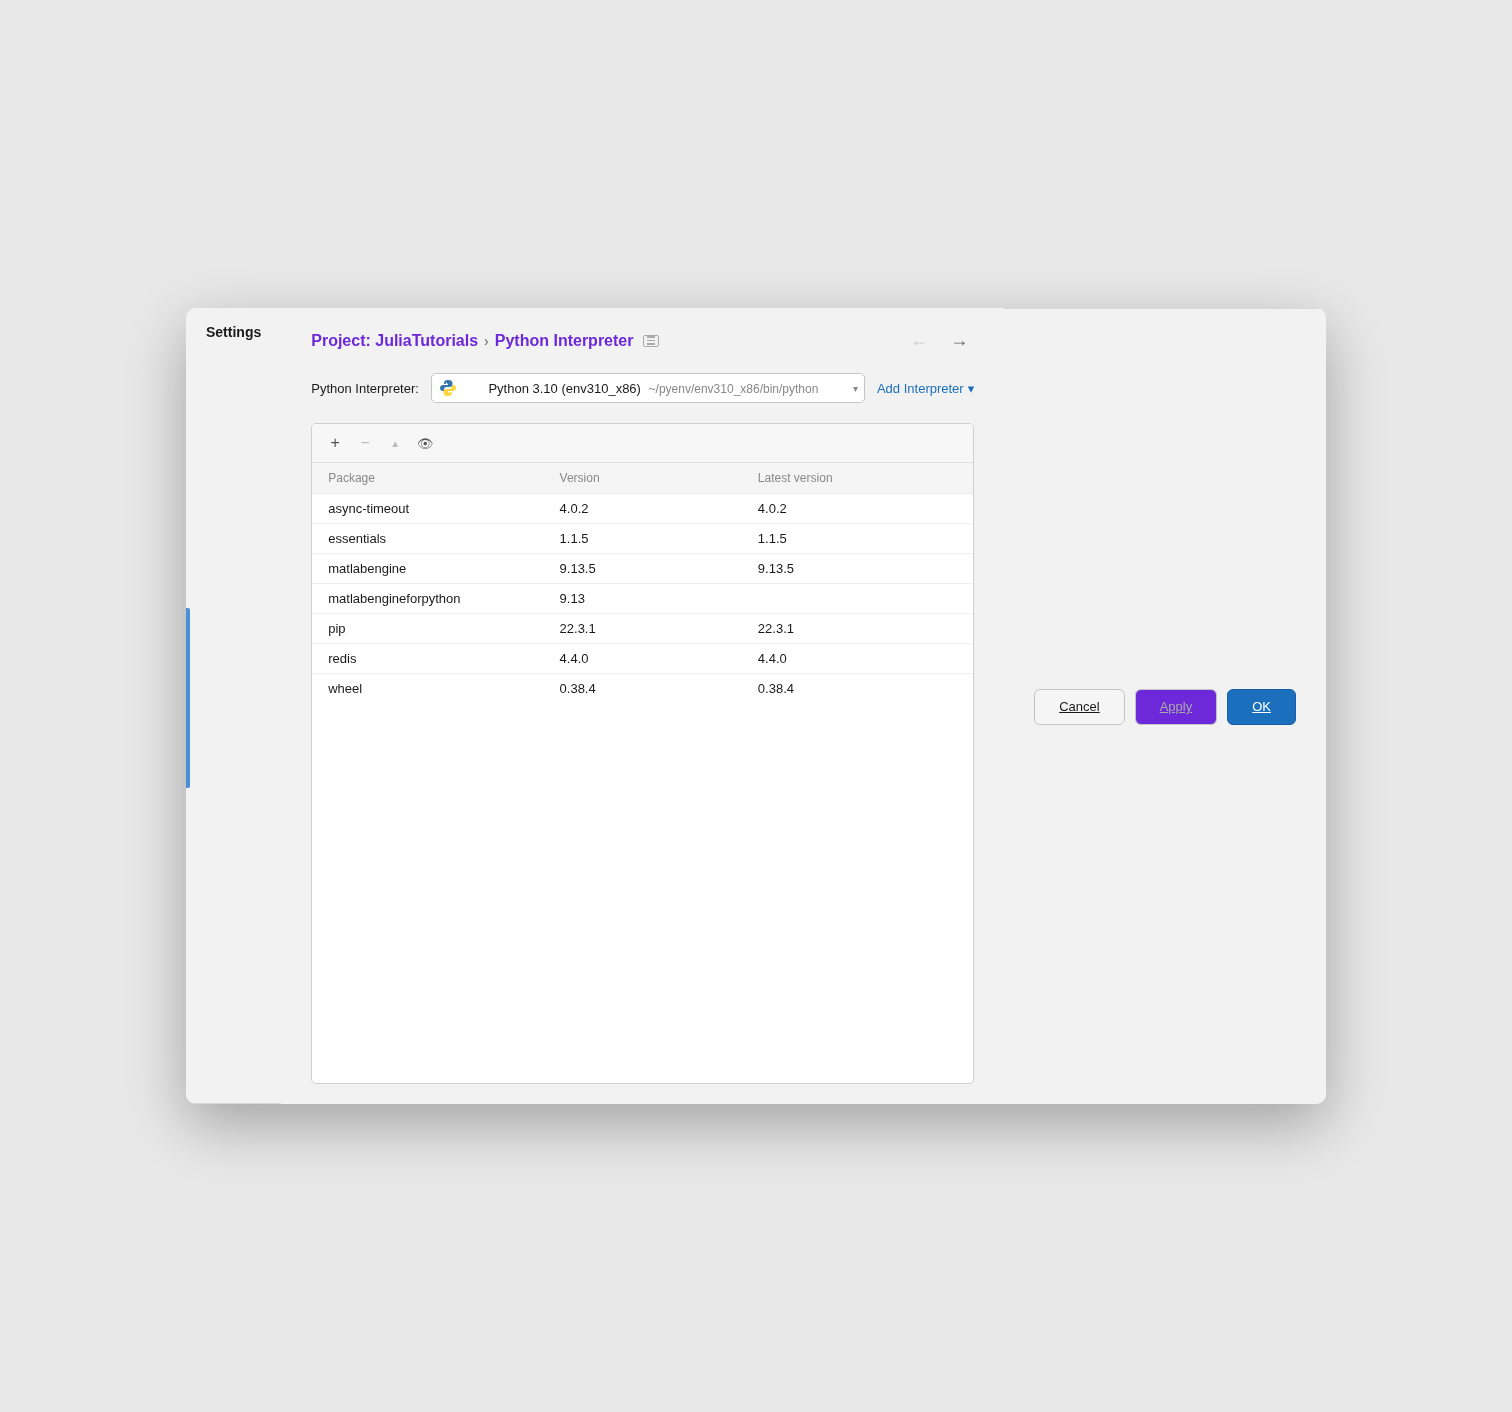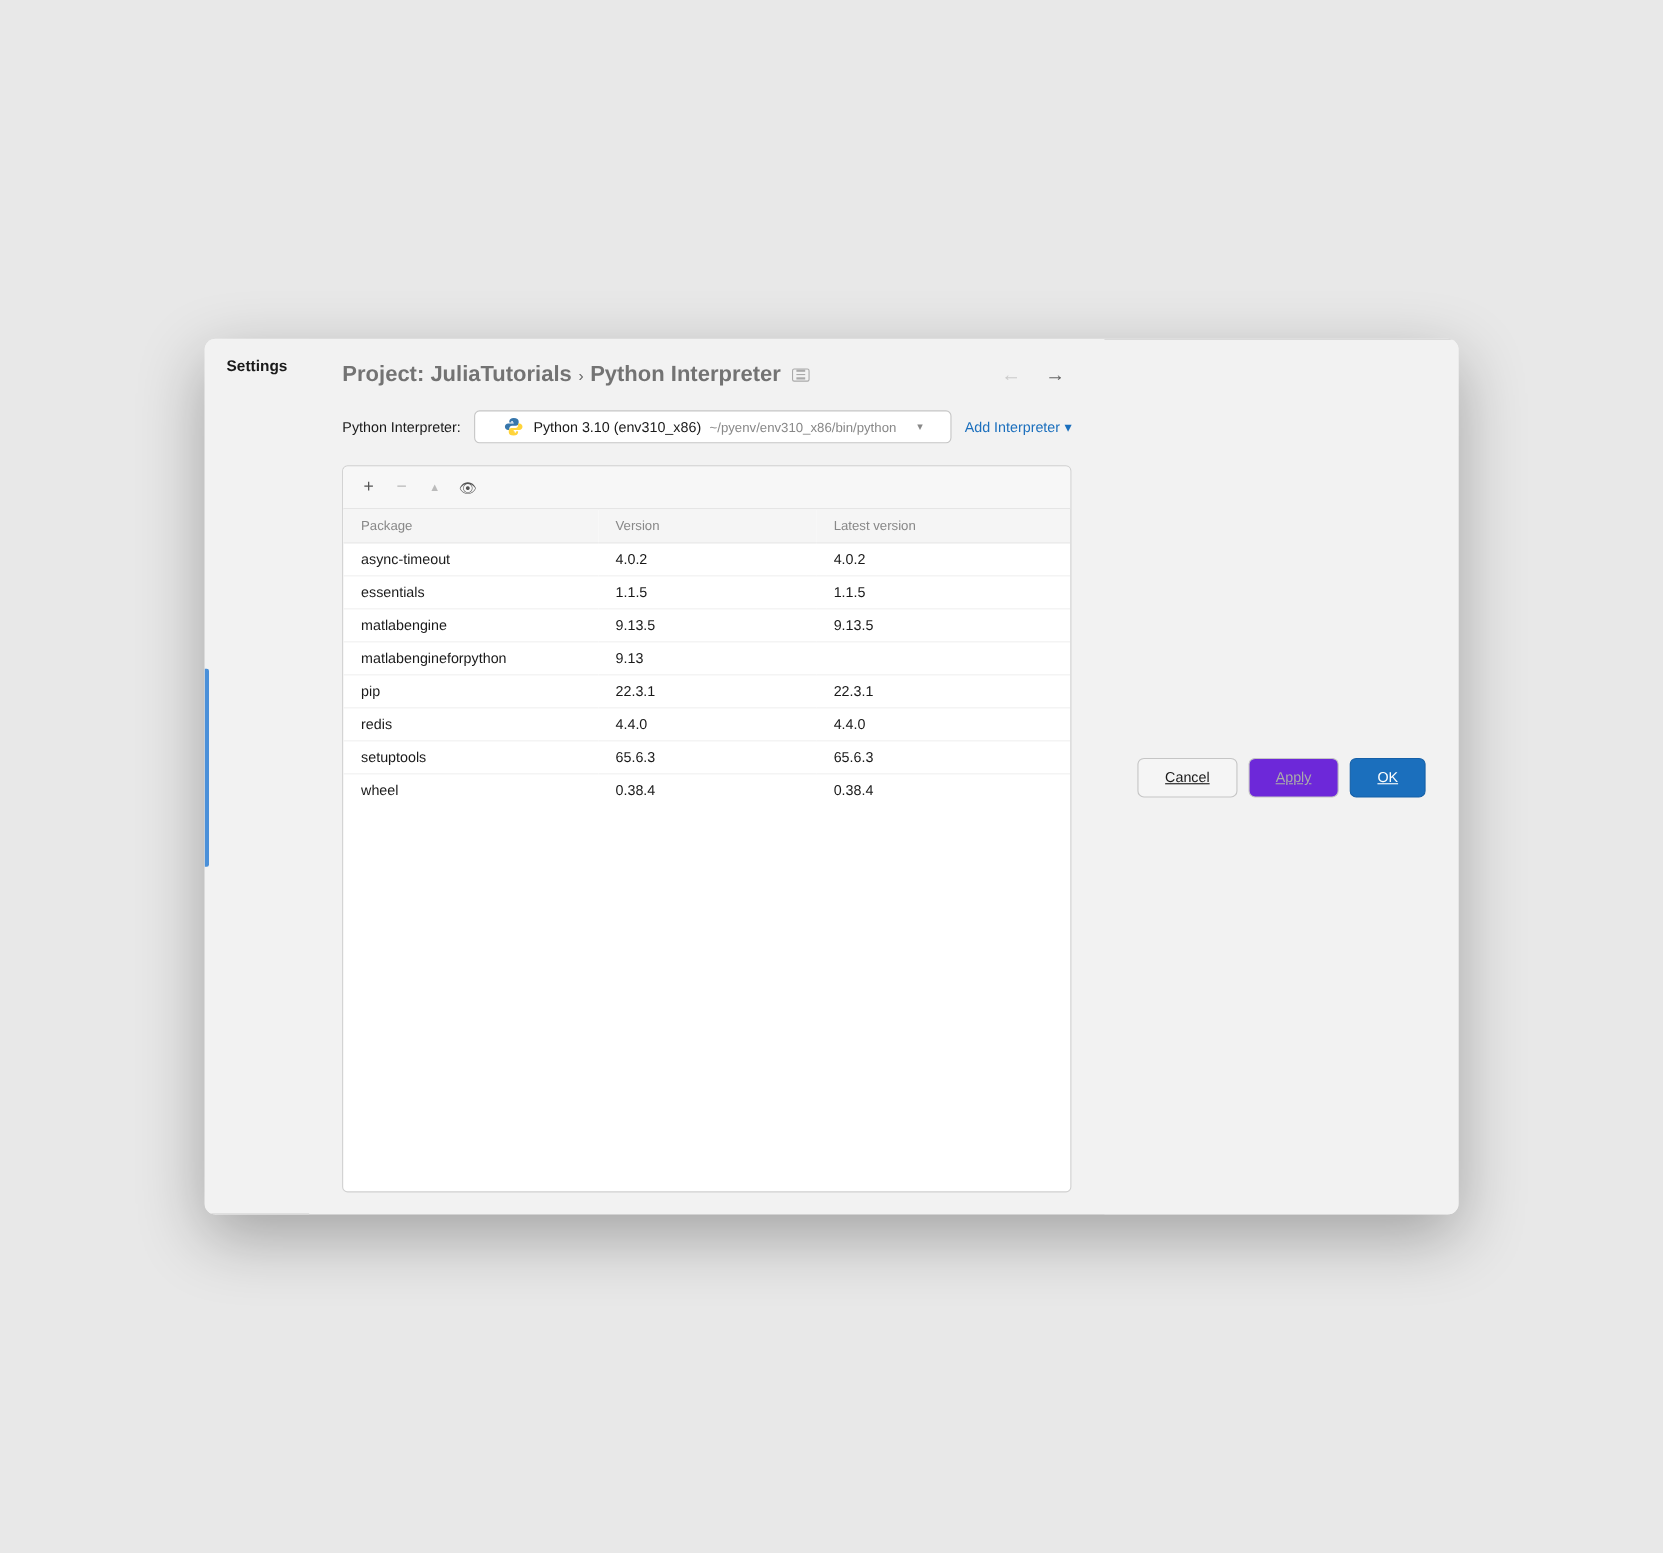--- a/index.html
+++ b/index.html
@@ -43,23 +43,23 @@
     }
 
     .breadcrumb-row {
       display: flex;
       align-items: center;
       margin-bottom: 20px;
       gap: 6px;
     }
 
     .breadcrumb-item {
-      font-size: 20px;
+      font-size: 16px;
       font-weight: 700;
-      color: #737373;
+      color: #6d28d9;
     }
 
     .breadcrumb-separator {
       font-size: 14px;
       color: #666;
       font-weight: 400;
     }
 
     .breadcrumb-icon {
       width: 16px;
@@ -119,26 +119,27 @@
     }
 
     .interpreter-dropdown {
       flex: 1;
       height: 30px;
       background: #ffffff;
       border: 1px solid #c5c5c5;
       border-radius: 5px;
       display: flex;
       align-items: center;
-      padding: 0 25px;
+      padding: 0 6px;
       cursor: pointer;
       font-size: 13px;
       color: #1a1a1a;
       gap: 8px;
       max-width: 680px;
+      text-align: center;
     }
 
     .python-icon {
       width: 20px;
       height: 20px;
       flex-shrink: 0;
     }
 
     .interpreter-dropdown-text {
       flex: 1;
@@ -383,25 +384,20 @@
                 <td>pip</td>
                 <td>22.3.1</td>
                 <td>22.3.1</td>
               </tr>
               <tr>
                 <td>redis</td>
                 <td>4.4.0</td>
                 <td>4.4.0</td>
               </tr>
               <tr>
-                <td>setuptools</td>
-                <td>65.6.3</td>
-                <td>65.6.3</td>
-              </tr>
-              <tr>
                 <td>wheel</td>
                 <td>0.38.4</td>
                 <td>0.38.4</td>
               </tr>
             </tbody>
         </table>
       </div>
     </div>
 
   </div>

